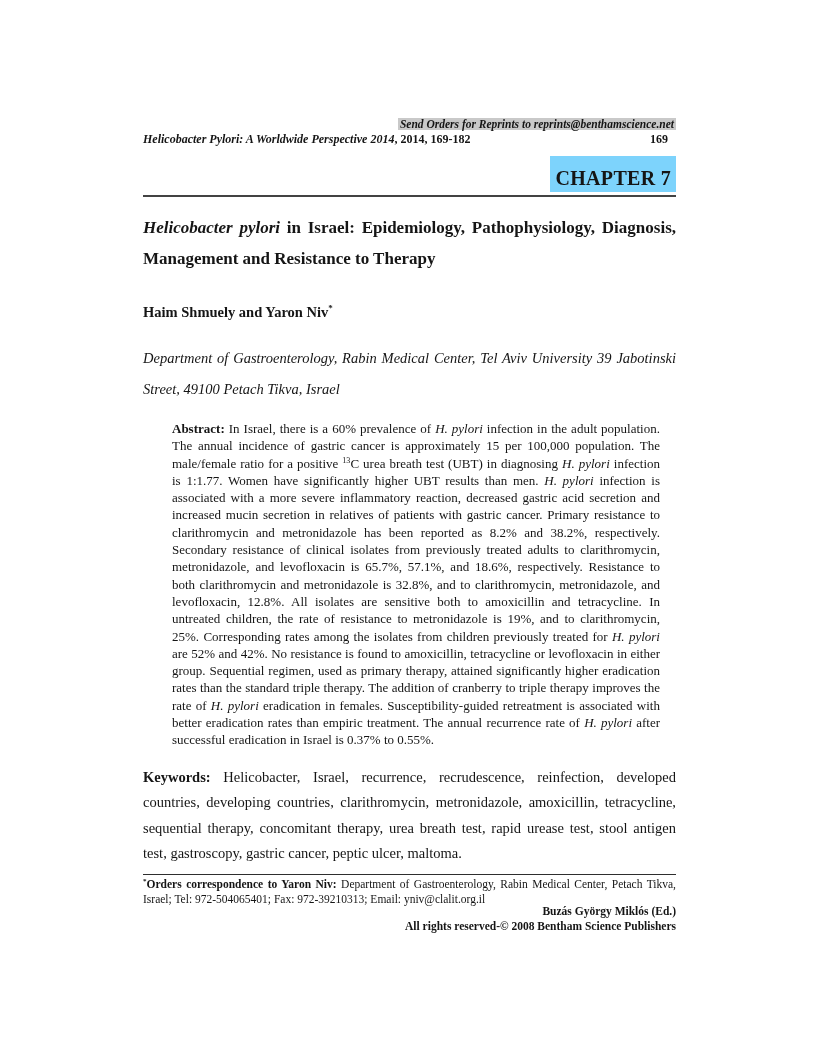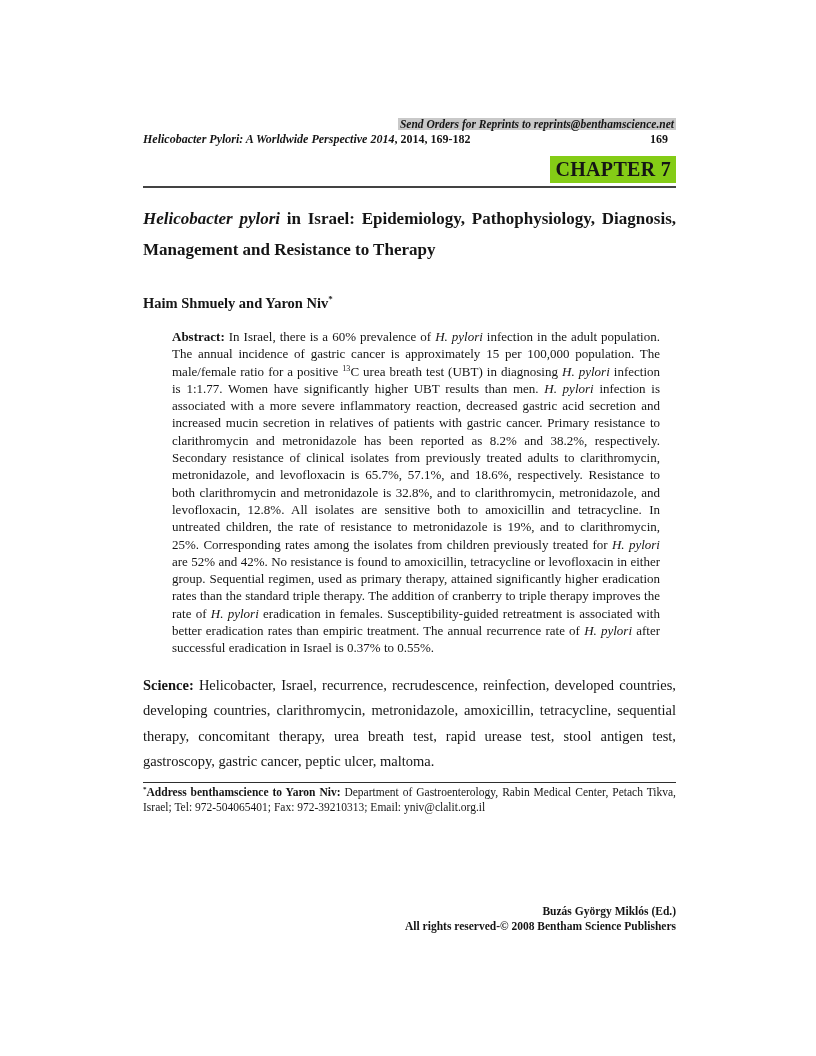--- a/index.html
+++ b/index.html
@@ -48,25 +48,25 @@
     top: 0;
     font-weight: bold;
     font-style: normal;
   }
   .chapter-row {
     text-align: right;
     margin-top: 9px;
   }
   .chapter-badge {
     display: inline-block;
-    background: #84cc16;
+    background: #7dd3fc;
     font-weight: bold;
     font-size: 20px;
     line-height: 24px;
-    padding: 1px 5px 2px 6px;
+    padding: 10px 5px 2px 6px;
     letter-spacing: 0.3px;
     text-align: right;
   }
   .head-rule {
     border: none;
     border-top: 2px solid #434343;
     margin: 3px 0 0 0;
     height: 0;
   }
 
@@ -157,27 +157,28 @@
     <div class="chapter-row">
       <span class="chapter-badge">CHAPTER 7</span>
     </div>
     <hr class="head-rule">
   </header>
 
   <h1 class="title" style="margin-bottom:0;"><span class="seg-bi">Helicobacter pylori</span><span class="seg-b"> in Israel: Epidemiology, Pathophysiology, Diagnosis, Management and Resistance to Therapy</span></h1>
 
   <div class="authors"><span class="seg-b">Haim Shmuely and Yaron Niv</span><span class="seg-bsup">*</span></div>
 
+  <div class="affiliation">Department of Gastroenterology, Rabin Medical Center, Tel Aviv University 39 Jabotinski Street, 49100 Petach Tikva, Israel</div>
 
   <div class="abstract"><span class="seg-b">Abstract: </span><span>In Israel, there is a 60% prevalence of </span><span class="seg-i">H. pylori</span><span> infection in the adult population. The annual incidence of gastric cancer is approximately 15 per 100,000 population. The male/female ratio for a positive </span><span class="seg-sup">13</span><span>C urea breath test (UBT) in diagnosing </span><span class="seg-i">H. pylori</span><span> infection is 1:1.77. Women have significantly higher UBT results than men. </span><span class="seg-i">H. pylori</span><span> infection is associated with a more severe inflammatory reaction, decreased gastric acid secretion and increased mucin secretion in relatives of patients with gastric cancer. Primary resistance to clarithromycin and metronidazole has been reported as 8.2% and 38.2%, respectively. Secondary resistance of clinical isolates from previously treated adults to clarithromycin, metronidazole, and levofloxacin is 65.7%, 57.1%, and 18.6%, respectively. Resistance to both clarithromycin and metronidazole is 32.8%, and to clarithromycin, metronidazole, and levofloxacin, 12.8%. All isolates are sensitive both to amoxicillin and tetracycline. In untreated children, the rate of resistance to metronidazole is 19%, and to clarithromycin, 25%. Corresponding rates among the isolates from children previously treated for </span><span class="seg-i">H. pylori</span><span> are 52% and 42%. No resistance is found to amoxicillin, tetracycline or levofloxacin in either group. Sequential regimen, used as primary therapy, attained significantly higher eradication rates than the standard triple therapy. The addition of cranberry to triple therapy improves the rate of </span><span class="seg-i">H. pylori</span><span> eradication in females. Susceptibility-guided retreatment is associated with better eradication rates than empiric treatment. The annual recurrence rate of </span><span class="seg-i">H. pylori</span><span> after successful eradication in Israel is 0.37% to 0.55%.</span></div>
 
-  <div class="keywords"><span class="seg-b">Science: </span><span>Helicobacter, Israel, recurrence, recrudescence, reinfection, developed countries, developing countries, clarithromycin, metronidazole, amoxicillin, tetracycline, sequential therapy, concomitant therapy, urea breath test, rapid urease test, stool antigen test, gastroscopy, gastric cancer, peptic ulcer, maltoma.</span></div>
+  <div class="keywords"><span class="seg-b">Keywords: </span><span>Helicobacter, Israel, recurrence, recrudescence, reinfection, developed countries, developing countries, clarithromycin, metronidazole, amoxicillin, tetracycline, sequential therapy, concomitant therapy, urea breath test, rapid urease test, stool antigen test, gastroscopy, gastric cancer, peptic ulcer, maltoma.</span></div>
 
   <hr class="footnote-rule">
 
-  <div class="footnote"><span class="seg-bsup">*</span><span class="seg-b">Address benthamscience to Yaron Niv: </span><span>Department of Gastroenterology, Rabin Medical Center, Petach Tikva, Israel; Tel: 972-504065401; Fax: 972-39210313; Email: yniv@clalit.org.il</span></div>
+  <div class="footnote"><span class="seg-bsup">*</span><span class="seg-b">Orders correspondence to Yaron Niv: </span><span>Department of Gastroenterology, Rabin Medical Center, Petach Tikva, Israel; Tel: 972-504065401; Fax: 972-39210313; Email: yniv@clalit.org.il</span></div>
 
   <footer class="page-footer">
     <div>Buzás György Miklós (Ed.)</div>
     <div>All rights reserved-© 2008 Bentham Science Publishers</div>
   </footer>
 
 </div>
 
 </body></html>

